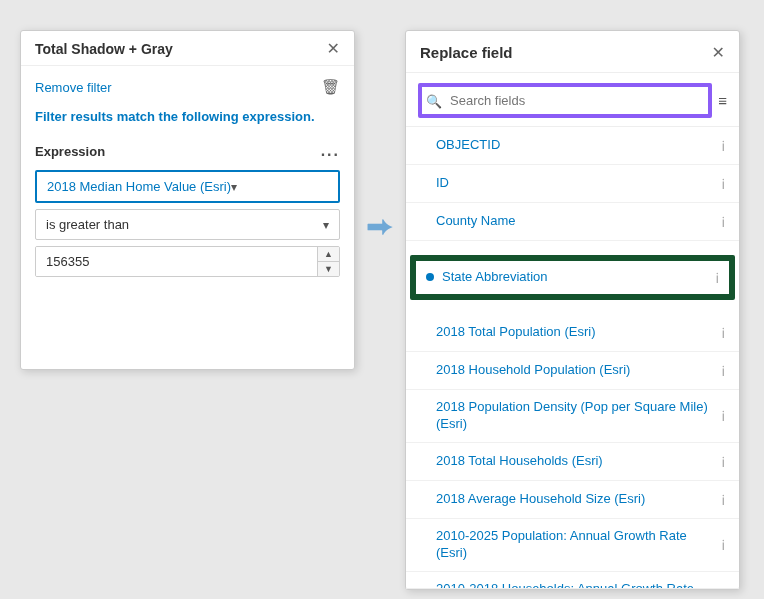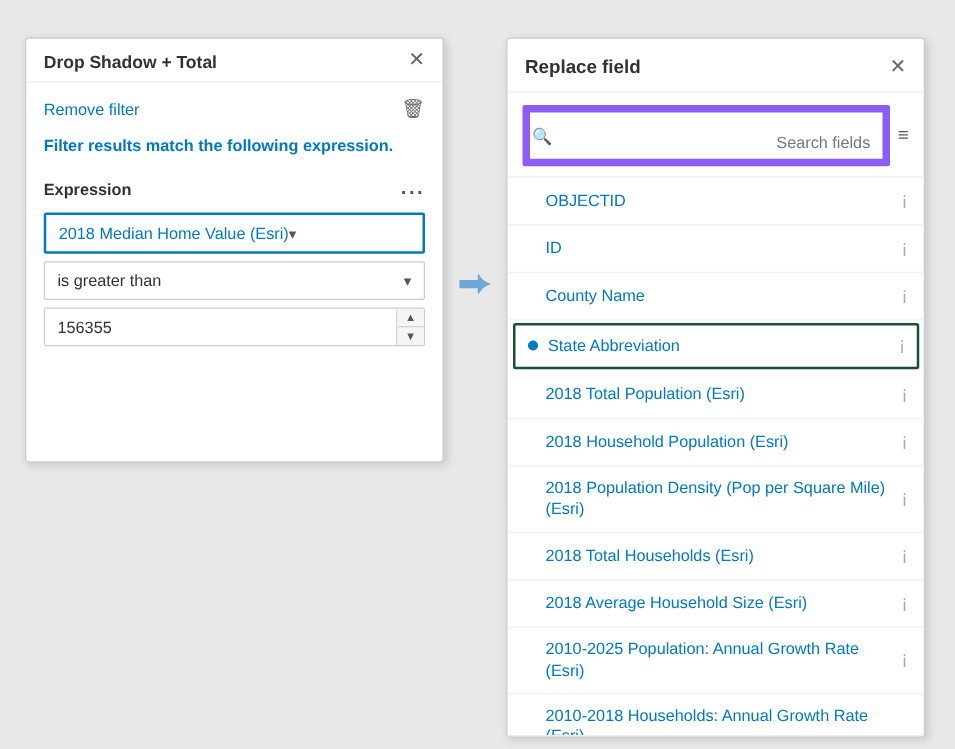--- a/index.html
+++ b/index.html
@@ -234,27 +234,26 @@
     .search-icon {
       position: absolute;
       left: 8px;
       top: 50%;
       transform: translateY(-50%);
       color: #999;
       font-size: 13px;
     }
     .search-input {
       width: 100%;
-      border: 6px solid #8b5cf6;
+      border: 4px solid #8b5cf6;
       border-radius: 2px;
-      padding: 16px 10px 6px 28px;
+      padding: 6px 10px 6px 28px;
       font-size: 13px;
       color: #323232;
       outline: none;
-      text-align: right;
     }
     .filter-icon-btn {
       cursor: pointer;
       color: #555;
       font-size: 15px;
     }
 
     .fields-list {
       flex: 1;
       overflow-y: auto;
@@ -263,22 +262,22 @@
     .field-item {
       display: flex;
       align-items: center;
       justify-content: space-between;
       padding: 9px 14px;
       cursor: pointer;
       border-bottom: 1px solid #f0f0f0;
     }
     .field-item.selected {
       background: #fff;
-      border: 2px solid #14532d;
-      margin: 2px 4px;
+      border: 6px solid #14532d;
+      margin: 14px 4px;
       border-radius: 2px;
       padding: 7px 10px;
     }
     .field-item-left {
       display: flex;
       align-items: center;
       gap: 8px;
     }
     .bullet {
       width: 8px;
@@ -339,21 +338,21 @@
     .fields-list::-webkit-scrollbar-track { background: #f5f5f5; }
     .fields-list::-webkit-scrollbar-thumb { background: #bbb; border-radius: 4px; }
   </style>
 </head>
 <body>
 
 <div class="container">
 
   <div class="left-panel">
     <div class="panel-header">
-      <span class="panel-title">Drop Shadow + Total</span>
+      <span class="panel-title">Total Shadow + Gray</span>
       <span class="close-btn">✕</span>
     </div>
     <div class="panel-body">
       <div class="remove-filter-row">
         <a class="remove-filter-link">Remove filter</a>
         <span class="trash-icon">🗑</span>
       </div>
       <div class="filter-description">
         <span>Filter results </span><span style="font-weight:600">match</span><span> the following expression.</span>
       </div>

